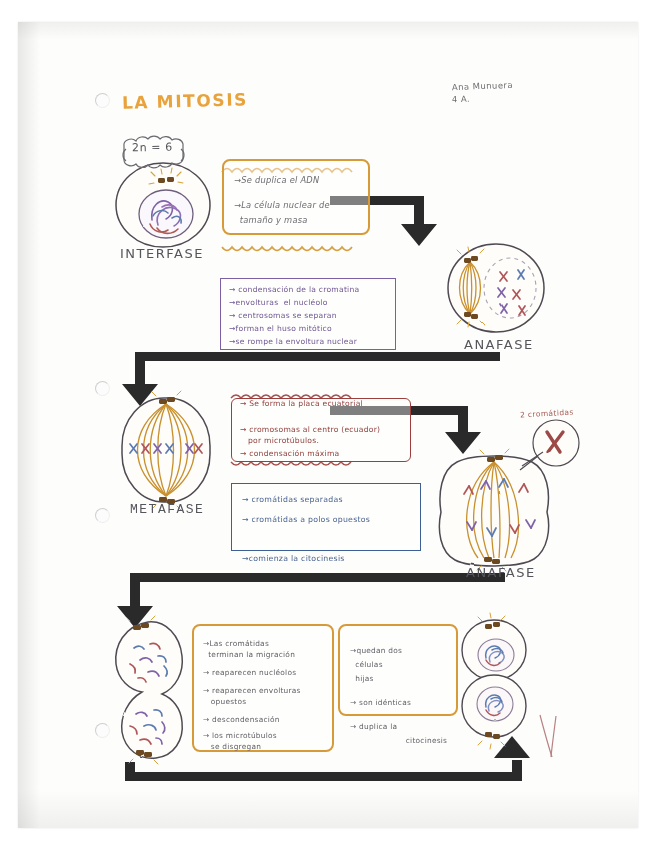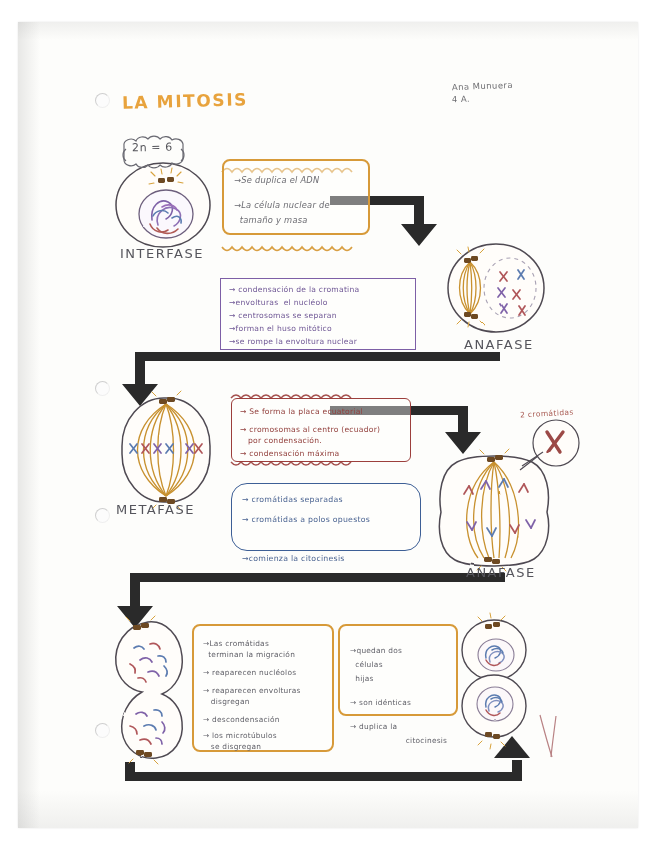--- a/index.html
+++ b/index.html
@@ -408,58 +408,58 @@
 
   <div class="hw title" style="left:122px;top:92px;">LA MITOSIS</div>
 
   <div class="hw name" style="left:452px;top:82px;">Ana Munuera</div>
   <div class="hw name" style="left:452px;top:95px;">4 A.</div>
 
   <div class="hw ploidy" style="left:132px;top:142px;">2n = 6</div>
 
   <div class="hw phase" style="left:120px;top:247px;">INTERFASE</div>
   <div class="hw phase" style="left:464px;top:338px;">ANAFASE</div>
-  <div class="hw phase" style="left:116px;top:503px;">METAFASE</div>
+  <div class="hw phase" style="left:130px;top:503px;font-family:Liberation Mono, monospace;">METAFASE</div>
   <div class="hw phase" style="left:466px;top:566px;">ANAFASE</div>
 
   <div class="hw note" style="left:520px;top:410px;">2 cromátidas</div>
 
   <div class="bx orangebox" style="left:222px;top:159px;width:148px;height:76px;font-style:italic;">
     <span class="ln t-or" style="left:10px;top:14px;">→Se duplica el ADN</span>
     <span class="ln t-or" style="left:10px;top:39px;">→La célula nuclear de</span>
     <span class="ln t-or" style="left:10px;top:54px;">  tamaño y masa</span>
   </div>
 
-  <div class="bx purplebox" style="left:220px;top:278px;width:196px;height:72px;">
+  <div class="bx purplebox" style="left:220px;top:278px;width:176px;height:72px;">
     <span class="ln t-pu" style="left:8px;top:6px;">→ condensación de la cromatina</span>
     <span class="ln t-pu" style="left:8px;top:19px;">→envolturas  el nucléolo</span>
     <span class="ln t-pu" style="left:8px;top:32px;">→ centrosomas se separan</span>
     <span class="ln t-pu" style="left:8px;top:45px;">→forman el huso mitótico</span>
     <span class="ln t-pu" style="left:8px;top:58px;">→se rompe la envoltura nuclear</span>
   </div>
 
   <div class="bx redbox" style="left:231px;top:398px;width:180px;height:64px;">
-    <span class="ln t-rd" style="left:8px;top:8px;">→ Se forma la placa ecuatorial</span>
+    <span class="ln t-rd" style="left:8px;top:0;">→ Se forma la placa ecuatorial</span>
     <span class="ln t-rd" style="left:8px;top:26px;">→ cromosomas al centro (ecuador)</span>
-    <span class="ln t-rd" style="left:8px;top:37px;">   por condensación.</span>
+    <span class="ln t-rd" style="left:8px;top:37px;">   por microtúbulos.</span>
     <span class="ln t-rd" style="left:8px;top:50px;">→ condensación máxima</span>
   </div>
 
-  <div class="bx bluebox" style="left:231px;top:483px;width:190px;height:68px;border-radius:16px;">
+  <div class="bx bluebox" style="left:231px;top:483px;width:190px;height:68px;">
     <span class="ln t-bl" style="left:10px;top:11px;">→ cromátidas separadas</span>
     <span class="ln t-bl" style="left:10px;top:31px;">→ cromátidas a polos opuestos</span>
     <span class="ln t-bl" style="left:10px;top:51px;margin-top:19px;">→comienza la citocinesis</span>
   </div>
 
   <div class="bx orangebox" style="left:192px;top:624px;width:142px;height:128px;">
     <span class="ln t-gy" style="left:9px;top:13px;">→Las cromátidas</span>
     <span class="ln t-gy" style="left:9px;top:24px;">  terminan la migración</span>
     <span class="ln t-gy" style="left:9px;top:42px;">→ reaparecen nucléolos</span>
     <span class="ln t-gy" style="left:9px;top:60px;">→ reaparecen envolturas</span>
-    <span class="ln t-gy" style="left:9px;top:71px;">   disgregan</span>
+    <span class="ln t-gy" style="left:9px;top:71px;">   opuestos</span>
     <span class="ln t-gy" style="left:9px;top:89px;">→ descondensación</span>
     <span class="ln t-gy" style="left:9px;top:105px;">→ los microtúbulos</span>
     <span class="ln t-gy" style="left:9px;top:116px;">   se disgregan</span>
   </div>
 
   <div class="bx orangebox" style="left:338px;top:624px;width:120px;height:92px;">
     <span class="ln t-gy" style="left:10px;top:20px;">→quedan dos</span>
     <span class="ln t-gy" style="left:10px;top:34px;">  células</span>
     <span class="ln t-gy" style="left:10px;top:48px;">  hijas</span>
     <span class="ln t-gy" style="left:10px;top:72px;">→ son idénticas</span>

